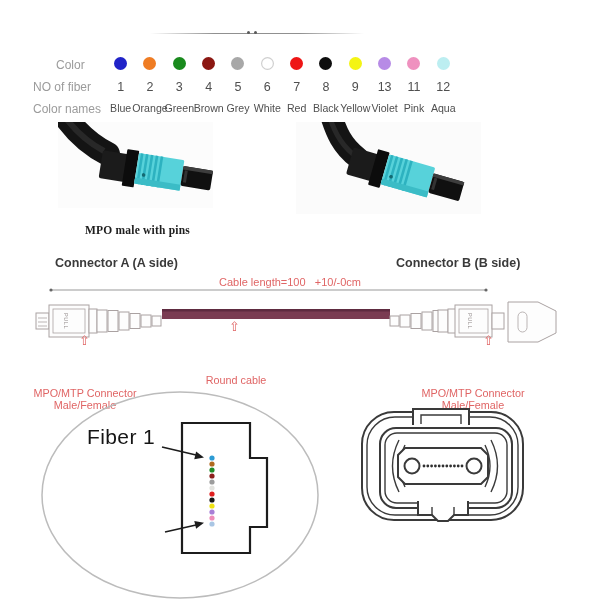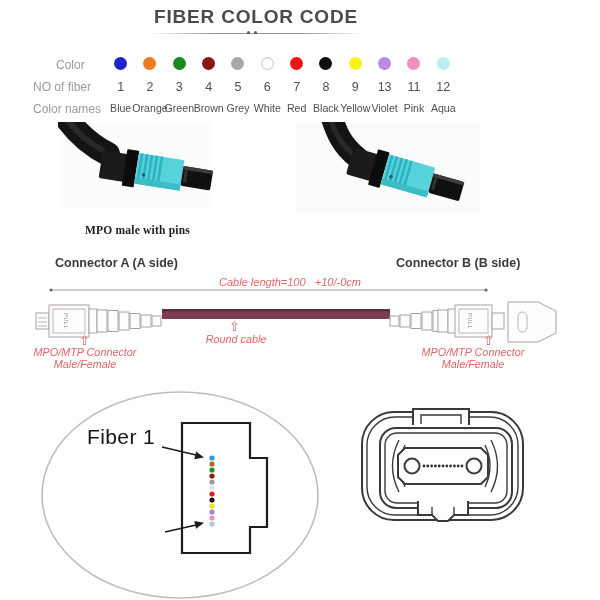--- a/index.html
+++ b/index.html
@@ -22,42 +22,41 @@
   .dot{width:13px;height:13px;border-radius:50%;}
   .cell.num{font-size:12.5px;color:#4f4f4f;}
   .cell.name{font-size:10.6px;color:#4f4f4f;white-space:nowrap;}
 
   
   .photo-caption{font-family:"Liberation Serif",serif;font-weight:bold;font-size:11.5px;
                  color:#1d1d1d;text-align:center;letter-spacing:.2px;}
 
   
   .conn-label{font-size:12.5px;font-weight:600;color:#3a3a3a;white-space:nowrap;}
-  .red-text{color:var(--accent-red,#e06565);font-style:italic;}
+  .red-text{color:var(--accent-red,#e06565);}
   .len-label{left:180px;top:276px;width:220px;text-align:center;font-size:11px;white-space:pre;}
   .up-arrow{font-size:13px;line-height:13px;color:var(--accent-red,#e06565);}
-  .note{width:130px;text-align:center;font-size:10.8px;line-height:11.5px;}
+  .note{width:130px;text-align:center;font-size:10.8px;line-height:11.5px;margin-top:41px;}
 
   
   .fiber-big-label{font-size:21px;color:#151515;letter-spacing:.4px;white-space:nowrap;}
   svg{display:block;}
   svg text{font-family:"Liberation Sans",sans-serif;}
   .pull-text{font-size:5.5px;fill:#938c8c;letter-spacing:.6px;}
   .lineart{stroke:#aaa2a2;fill:#fdfdfd;stroke-width:1;}
   .lineart-thin{stroke:#aaa2a2;fill:none;stroke-width:.8;}
   .face-stroke{stroke:#3a3a3a;fill:none;stroke-width:2;}
   .face-stroke-thin{stroke:#3a3a3a;fill:none;stroke-width:1.4;}
   .face-white{stroke:#3a3a3a;fill:#ffffff;stroke-width:2;}
 </style>
 </head>
 <body>
 
 <div class="canvas">
 
-  <div class="abs title">FIBER COLOR CODE</div>
   <div class="abs title-line"></div>
   <div class="abs title-dot" style="left:247px"></div>
   <div class="abs title-dot" style="left:254px"></div>
 
   <div class="abs row-label" style="left:56px;top:58px">Color</div>
   <div class="abs row-label" style="left:33px;top:80px">NO of fiber</div>
   <div class="abs row-label" style="left:33px;top:102px">Color names</div>
 
   <div class="abs fiber-row" style="top:56px;height:15px">
       <div class="cell">

